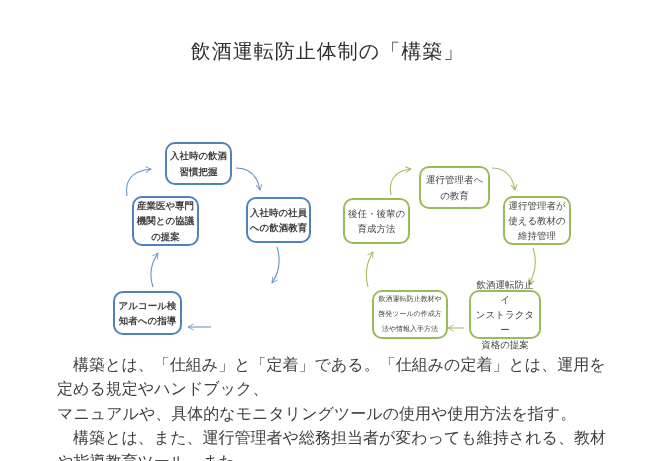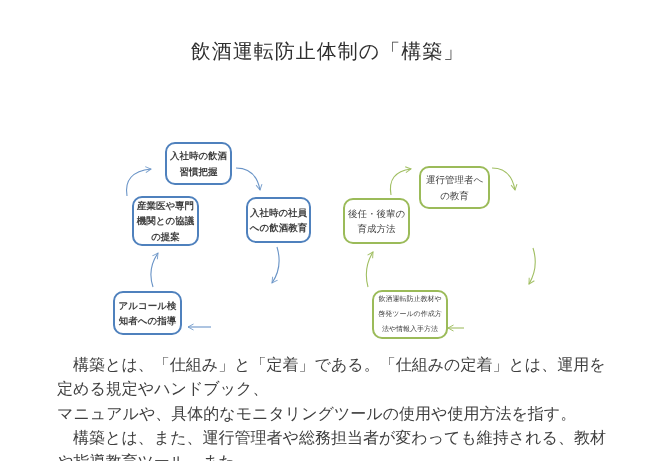--- a/index.html
+++ b/index.html
@@ -104,20 +104,26 @@
   <div class="node blue n-l2">入社時の社員
 への飲酒教育</div>
   <div class="node blue n-l4">アルコール検
 知者への指導</div>
   <div class="node blue n-l5">産業医や専門
 機関との協議
 の提案</div>
 
   <div class="node green n-r1">運行管理者へ
 の教育</div>
+  <div class="node green n-r2">運行管理者が
+使える教材の
+維持管理</div>
+  <div class="node green n-r3">飲酒運転防止イ
+ンストラクター
+資格の提案</div>
   <div class="node green small n-r4">飲酒運転防止教材や
 啓発ツールの作成方
 法や情報入手方法</div>
   <div class="node green n-r5">後任・後輩の
 育成方法</div>
 
   <p class="body-text">　構築とは、「仕組み」と「定着」である。「仕組みの定着」とは、運用を定める規定やハンドブック、
 マニュアルや、具体的なモニタリングツールの使用や使用方法を指す。
 　構築とは、また、運行管理者や総務担当者が変わっても維持される、教材や指導教育ツール、また、
 これらが維持運用されるための教材や、後輩育成のための具体的な方法も含む。</p>

